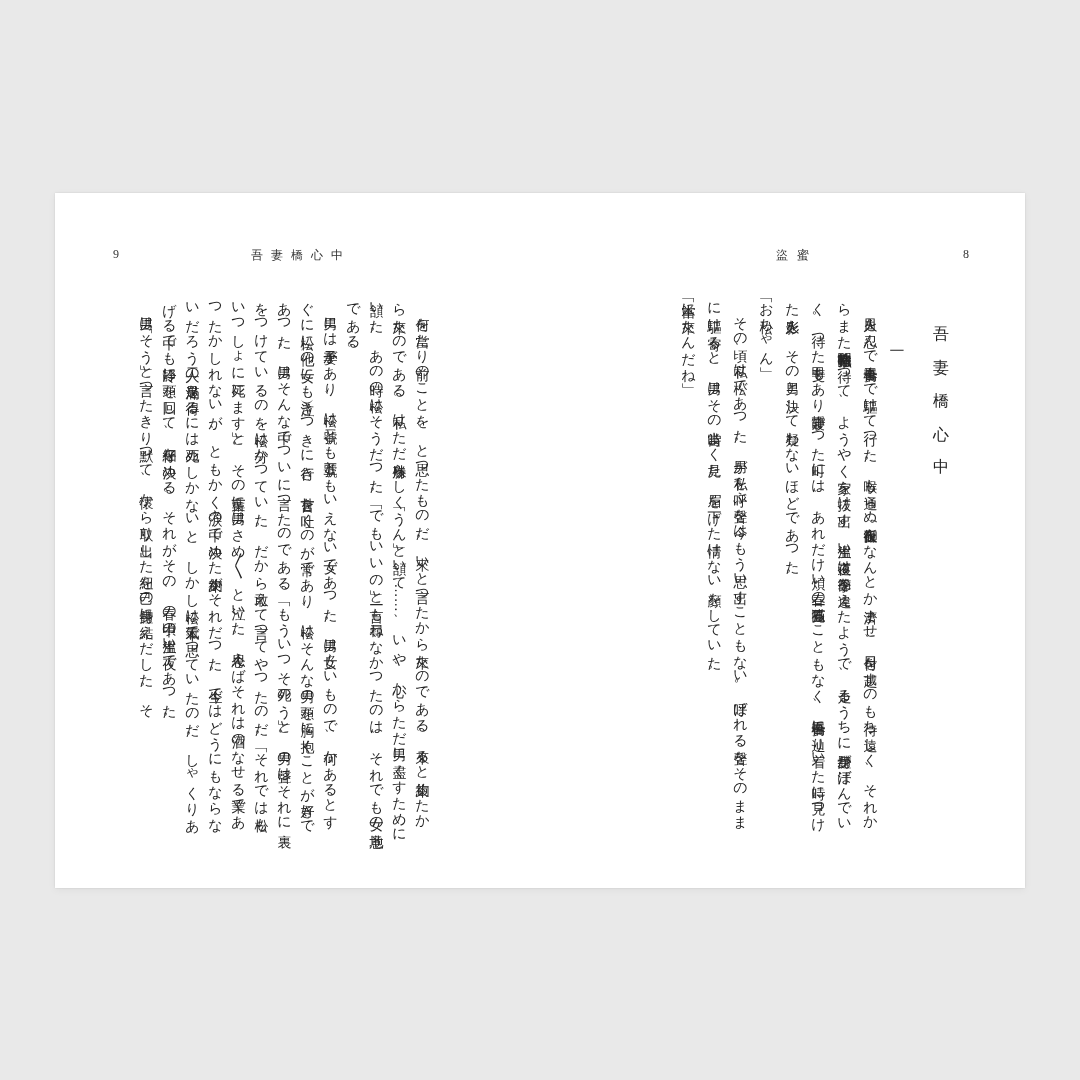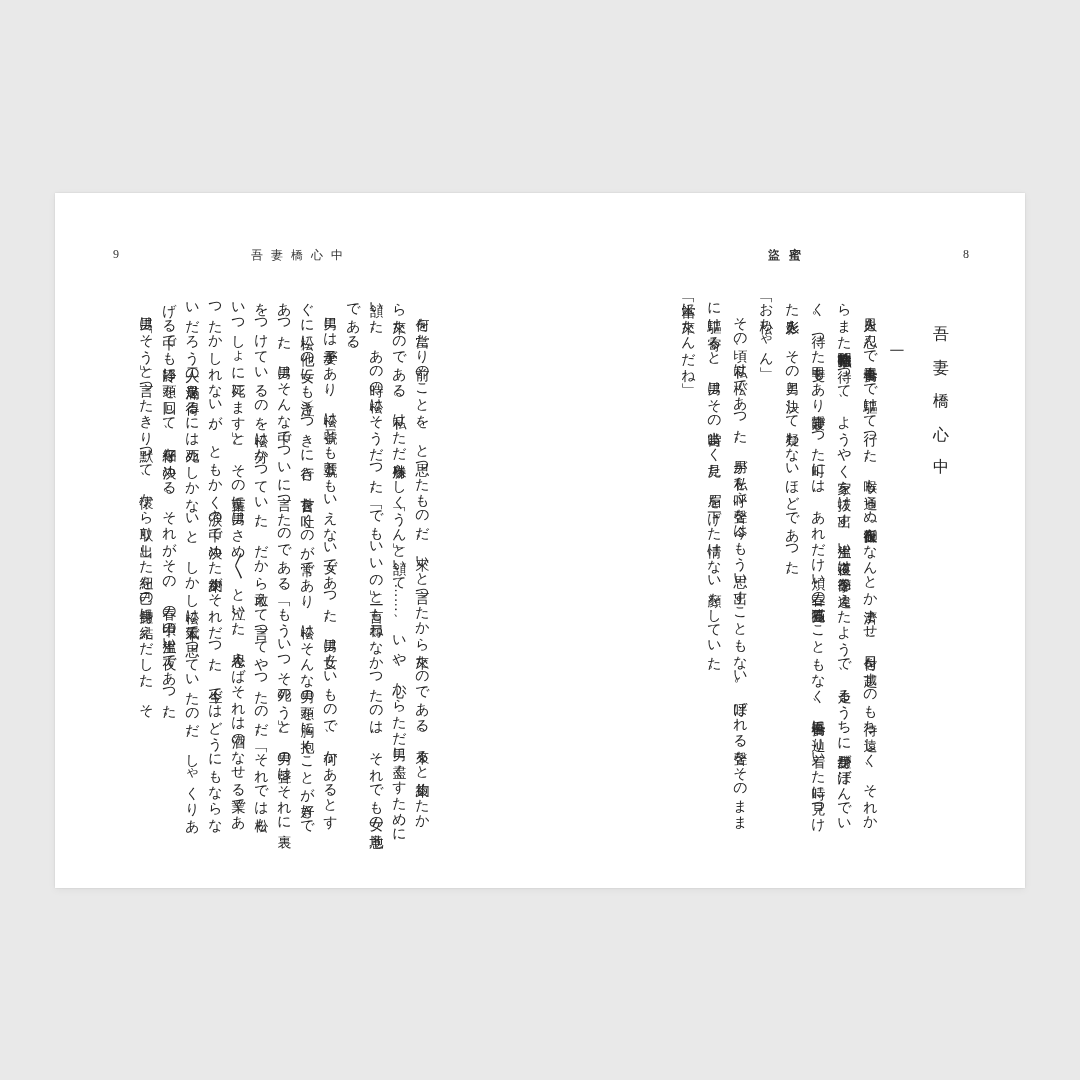--- a/index.html
+++ b/index.html
@@ -33,21 +33,21 @@
   
   .running-title, .page-number {
     position: absolute;
     top: 54px;
     font-size: 12px;
     color: #333333;
     white-space: nowrap;
   }
   .lp-num  { left: 58px; }
   .lp-title{ left: 196px; letter-spacing: 8px; }
-  .rp-title{ left: 228px; letter-spacing: 9px; font-weight: bold; }
+  .rp-title{ left: 236px; letter-spacing: 9px; }
   .rp-num  { right: 56px; }
   
   .text-body {
     position: absolute;
     top: 100px;
     height: 542px;
     writing-mode: vertical-rl;
     text-orientation: mixed;
     font-size: 14px;
     color: #262626;

